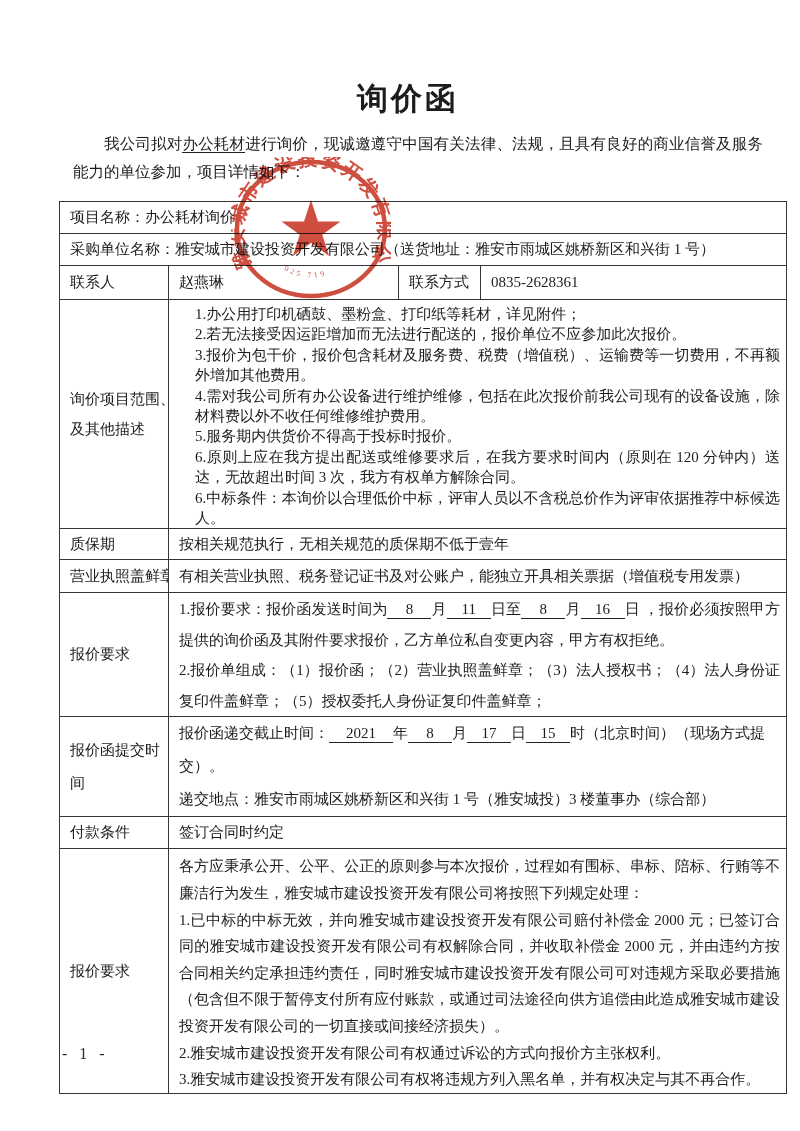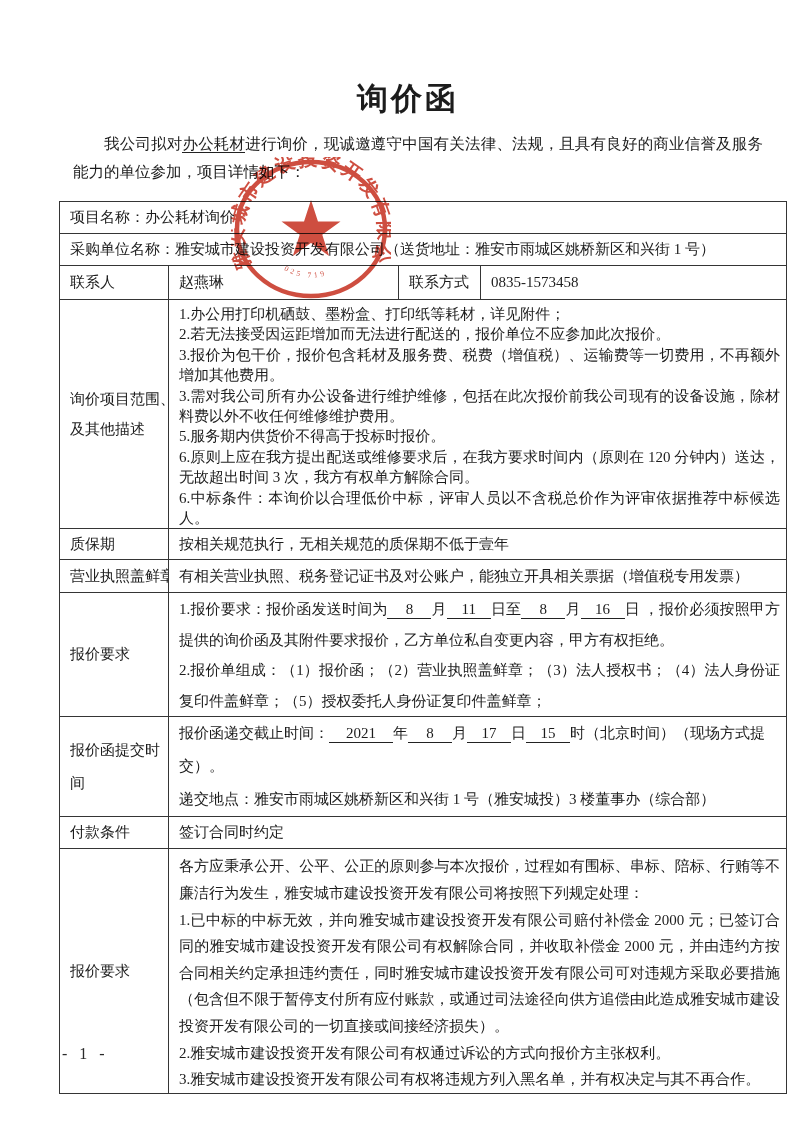--- a/index.html
+++ b/index.html
@@ -20,21 +20,21 @@
     position:absolute;top:201px;left:59px;width:727px;
     border-collapse:collapse;table-layout:fixed;padding-left:28px;
   }
   table.doc td{
     border:1.5px solid #353535;font-size:15px;vertical-align:middle;
     padding:0 6px 0 10px;overflow:hidden;
   }
   td.lbl{padding-left:9px;}
   td.val{padding-left:14px;}
   td.vtop{vertical-align:top;}
-  .tight div{line-height:20.4px;text-align:justify;}
+  .tight div{line-height:20.4px;text-align:justify;margin-left:16px;}
   .tight{padding-top:4px !important;padding-bottom:2px;}
   .wide30 div{line-height:30.5px;text-align:justify;}
   .wide30{padding-top:1px !important;}
   .wide33 div{line-height:33px;}
   .wide33{padding-top:0 !important;}
   .para26 div{line-height:26.6px;text-align:justify;}
   .para26{padding-top:4px !important;}
   .lbl2l{line-height:30px;}
   .lbl-wrap{line-height:33px;}
   .nowrap{white-space:nowrap;}
@@ -79,33 +79,33 @@
     </tr>
 
     <tr style="height:32px">
       <td colspan="4"><span>采购单位名称：</span><span>雅安城市建设投资开发有限公司（送货地址：雅安市雨城区姚桥新区和兴街 1 号）</span></td>
     </tr>
 
     <tr style="height:34px">
       <td class="lbl">联系人</td>
       <td class="val">赵燕琳</td>
       <td class="lbl nowrap">联系方式</td>
-      <td class="val">0835-1573458</td>
+      <td class="val">0835-2628361</td>
     </tr>
 
     <tr style="height:203px">
       <td class="lbl lbl2l">
         <div class="nowrap">询价项目范围、</div>
         <div class="nowrap">及其他描述</div>
       </td>
       <td colspan="3" class="val vtop tight">
         <div>1.办公用打印机硒鼓、墨粉盒、打印纸等耗材，详见附件；</div>
         <div>2.若无法接受因运距增加而无法进行配送的，报价单位不应参加此次报价。</div>
         <div>3.报价为包干价，报价包含耗材及服务费、税费（增值税）、运输费等一切费用，不再额外增加其他费用。</div>
-        <div>3.需对我公司所有办公设备进行维护维修，包括在此次报价前我公司现有的设备设施，除材料费以外不收任何维修维护费用。</div>
+        <div>4.需对我公司所有办公设备进行维护维修，包括在此次报价前我公司现有的设备设施，除材料费以外不收任何维修维护费用。</div>
         <div>5.服务期内供货价不得高于投标时报价。</div>
         <div>6.原则上应在我方提出配送或维修要求后，在我方要求时间内（原则在 120 分钟内）送达，无故超出时间 3 次，我方有权单方解除合同。</div>
         <div>6.中标条件：本询价以合理低价中标，评审人员以不含税总价作为评审依据推荐中标候选人。</div>
       </td>
     </tr>
 
     <tr style="height:31px">
       <td class="lbl">质保期</td>
       <td colspan="3" class="val">按相关规范执行，无相关规范的质保期不低于壹年</td>
     </tr>

